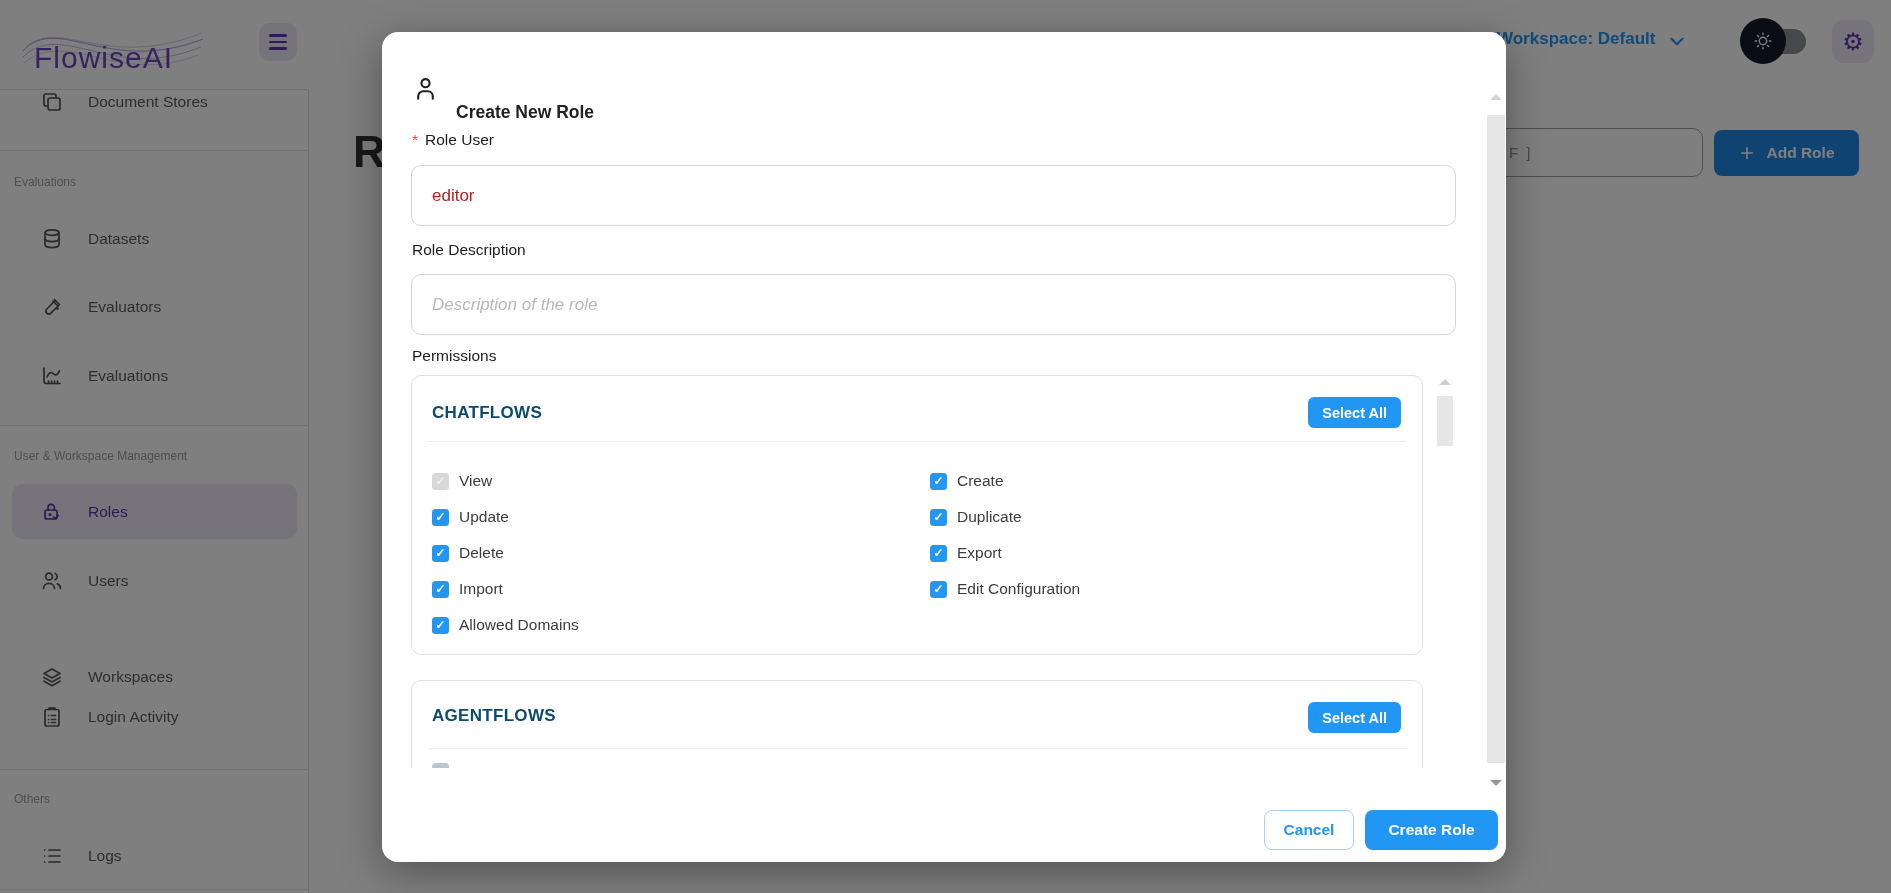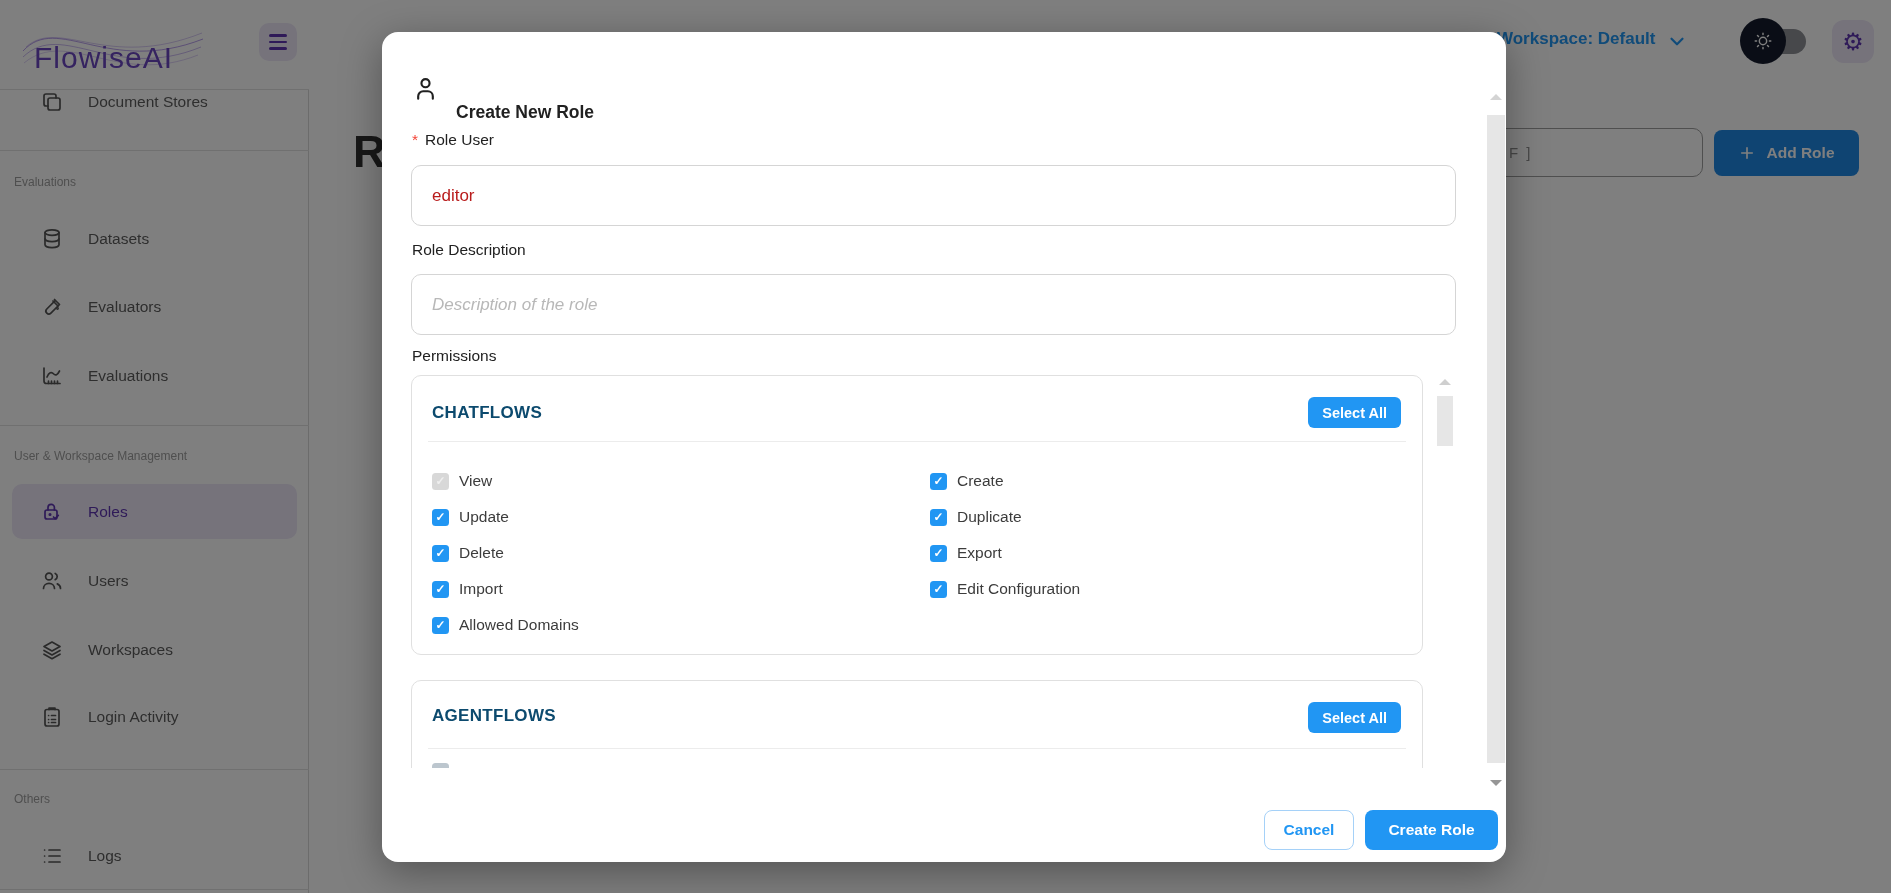--- a/index.html
+++ b/index.html
@@ -143,21 +143,21 @@
           <svg width="24" height="24" viewBox="0 0 24 24" fill="none" stroke-width="1.7" stroke-linecap="round" stroke-linejoin="round">
               <circle cx="9" cy="7.5" r="3.4"></circle>
               <path d="M3.5 19.5c0-3.1 2.5-5.1 5.5-5.1s5.5 2 5.5 5.1"></path>
               <path d="M15.2 4.4a3.4 3.4 0 0 1 0 6.2"></path>
               <path d="M17.3 14.9c1.9.8 3.2 2.4 3.2 4.6"></path>
             </svg>
         </span>
         <span>Users</span>
       </div>
 
-      <div class="s-item" style="top:622px;text-align:right;">
+      <div class="s-item" style="top:649px;text-align:right;">
         <span class="s-ico">
           <svg width="24" height="24" viewBox="0 0 24 24" fill="none" stroke-width="1.7" stroke-linecap="round" stroke-linejoin="round">
               <path d="M4 8.5L12 4l8 4.5L12 13z"></path>
               <path d="M4 12.5l8 4.5 8-4.5"></path>
               <path d="M4 16.2l8 4.5 8-4.5"></path>
             </svg>
         </span>
         <span>Workspaces</span>
       </div>
 

